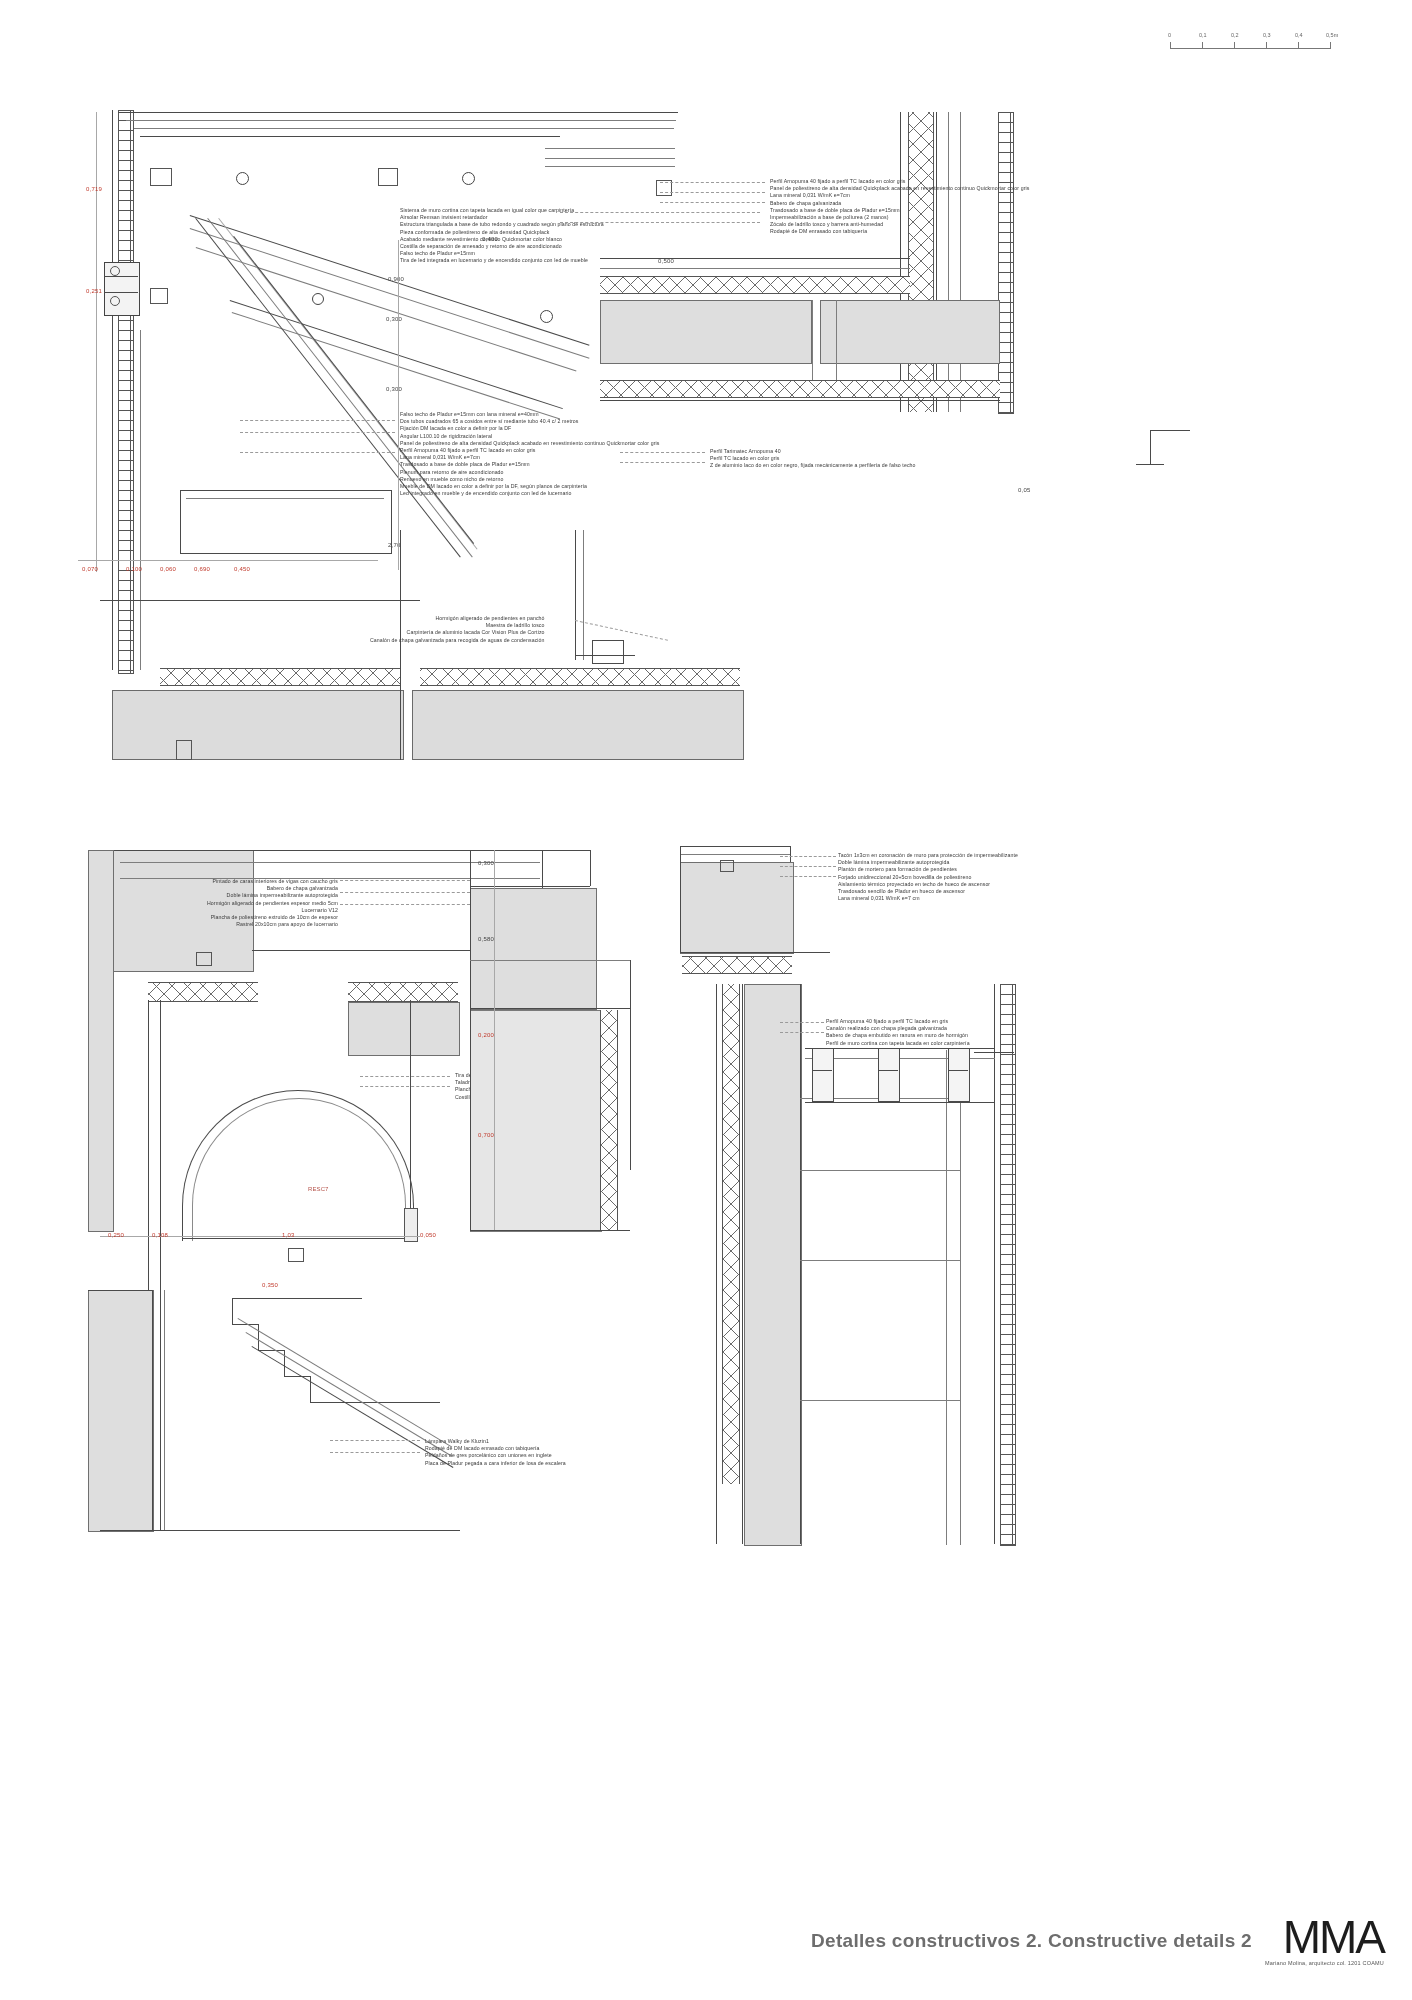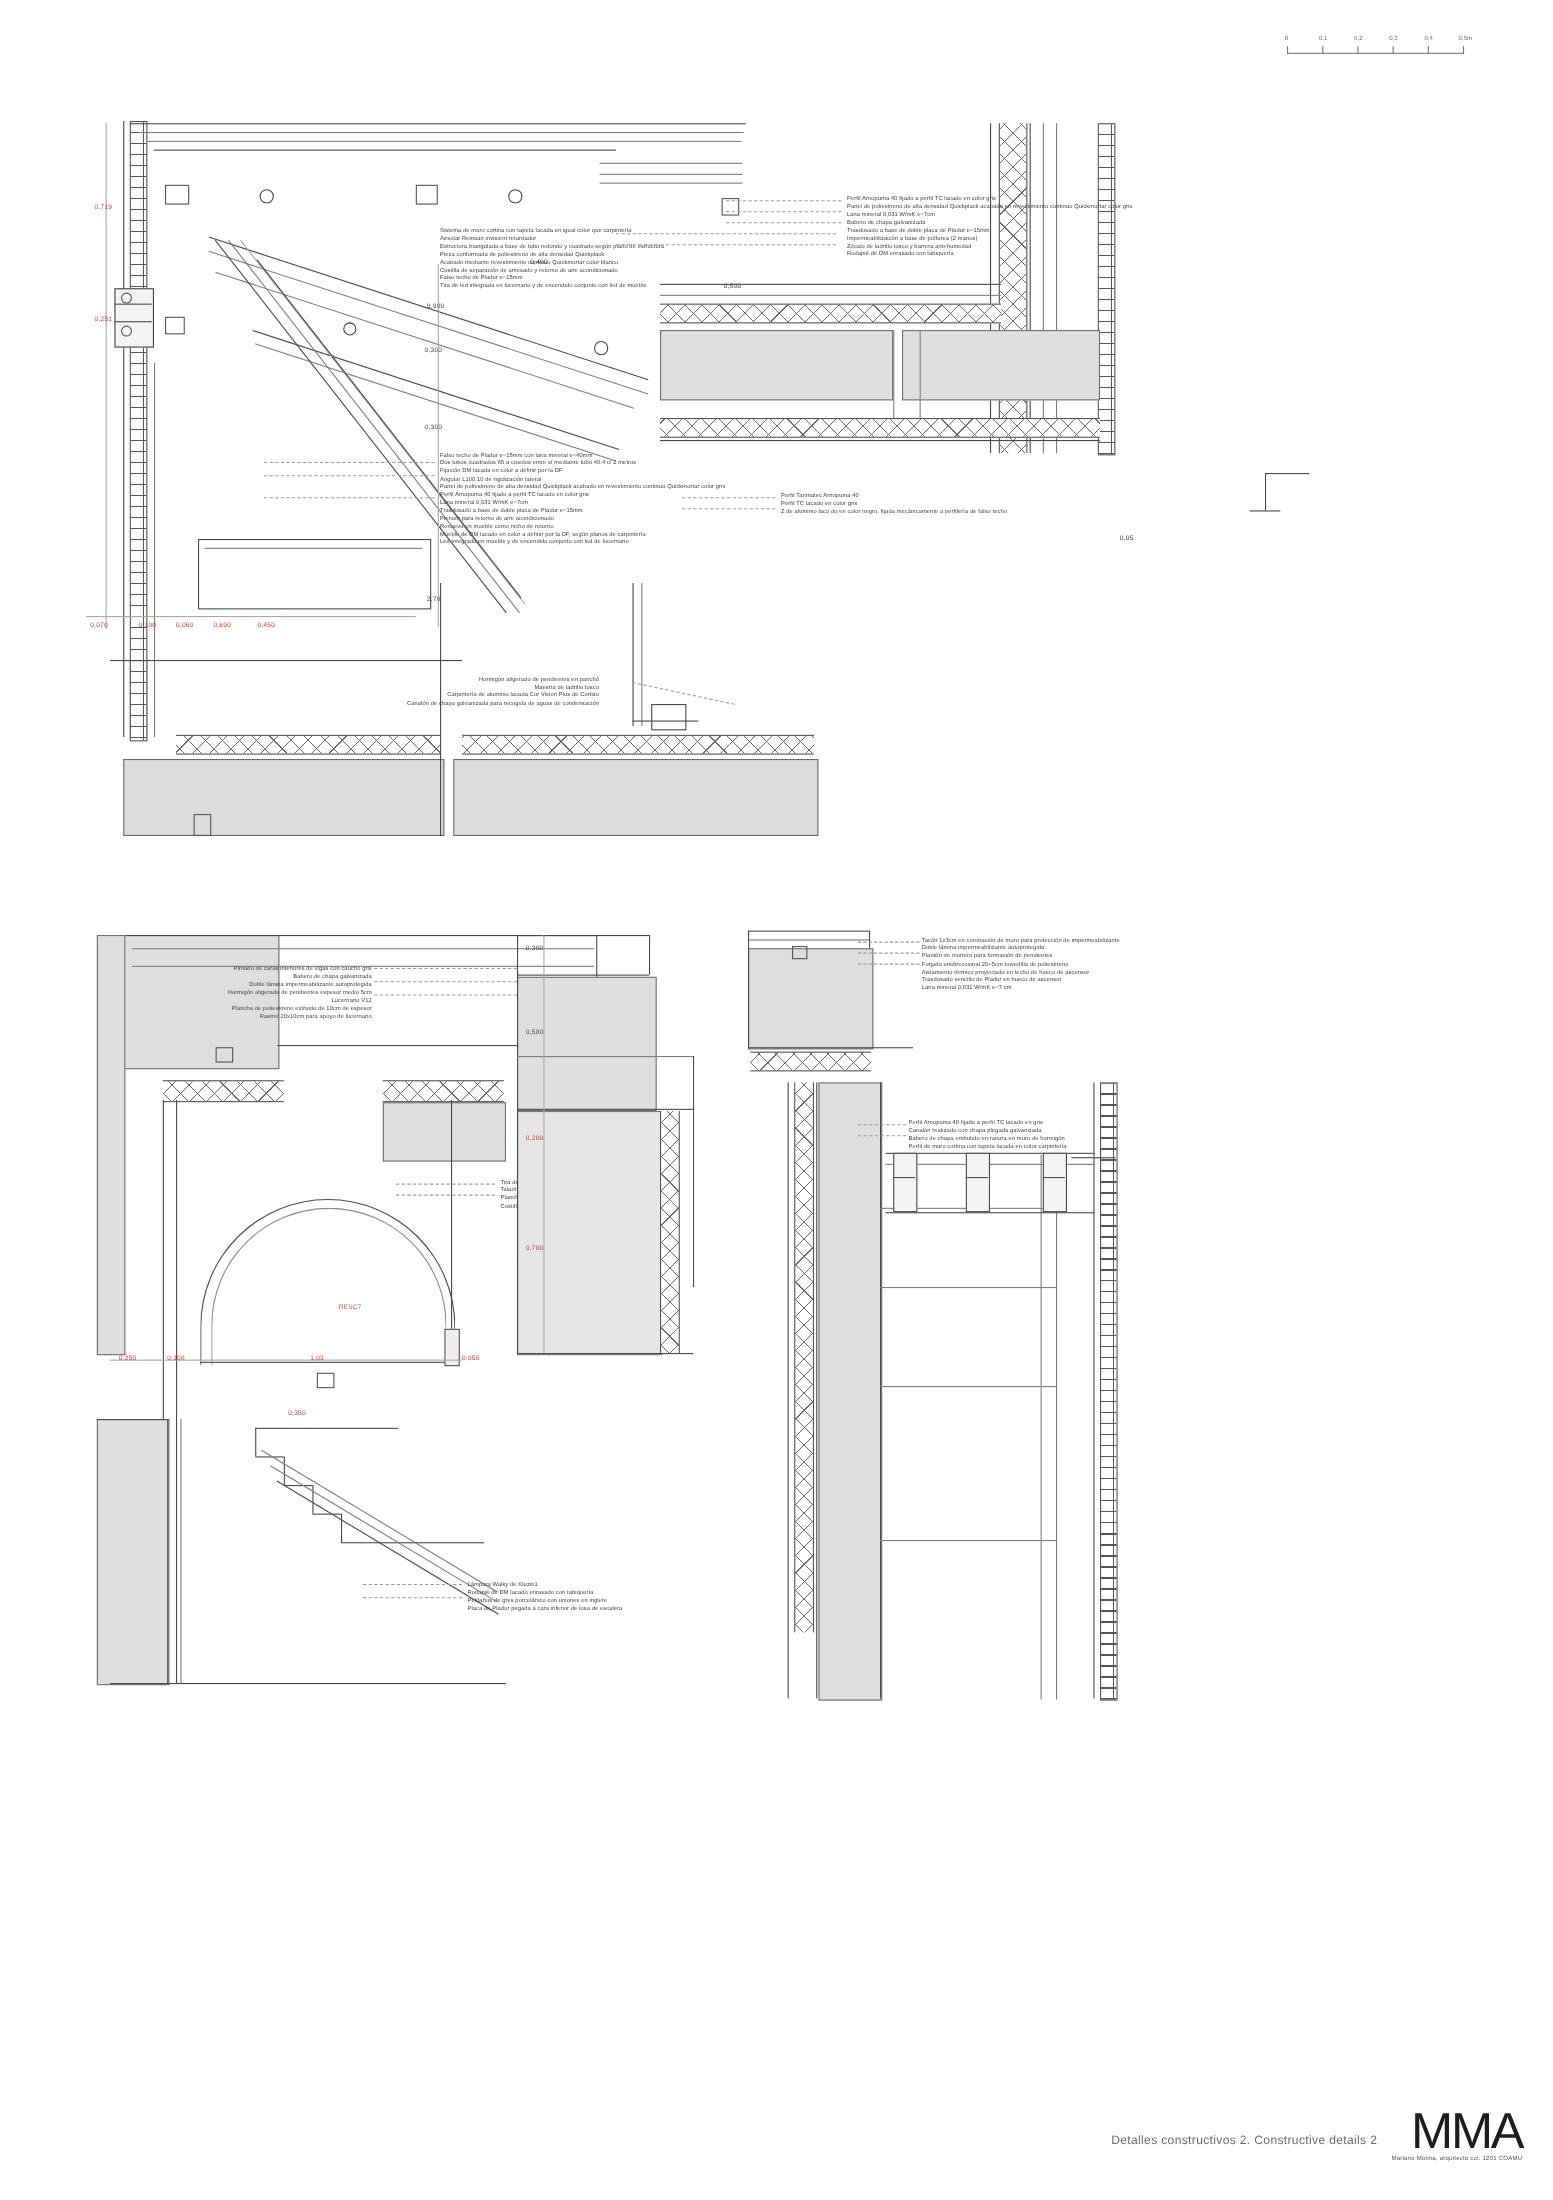--- a/index.html
+++ b/index.html
@@ -26,21 +26,21 @@
      background:
        repeating-linear-gradient(45deg,transparent 0 5px,#6b6b6b 5px 5.7px,transparent 5.7px 11px),
        repeating-linear-gradient(-45deg,transparent 0 5px,#6b6b6b 5px 5.7px,transparent 5.7px 11px);
      border-top:1px solid #555;border-bottom:1px solid #555;background-color:#fff;}
   .brick{position:absolute;border:1px solid #555;
      background:
         repeating-linear-gradient(to bottom,transparent 0 9px,#555 9px 10px),
         repeating-linear-gradient(to right,transparent 0 11px,#555 11px 12px);
      background-color:#fff;}
   .conc{position:absolute;background:#dcdcdc;border:1px solid #6a6a6a;}
-  .footer-title{position:absolute;font-size:11px;color:#6d6d6d;letter-spacing:.3px;}
+  .footer-title{position:absolute;font-size:19px;color:#6d6d6d;letter-spacing:.3px;font-weight:bold;}
   .logo{position:absolute;right:28px;bottom:34px;text-align:right;}
   .logo-mark{font-size:46px;letter-spacing:-2px;color:#1d1d1d;font-family:"Liberation Sans",sans-serif;}
   .logo-sub{font-size:5.5px;color:#555;letter-spacing:.2px;margin-top:-4px;}
   .tick{position:absolute;width:1px;height:7px;background:#777;}
   .scale-lbl{position:absolute;font-size:5.5px;color:#666;}
 </style>
 </head>
 <body>
 
 <div class="sheet">

